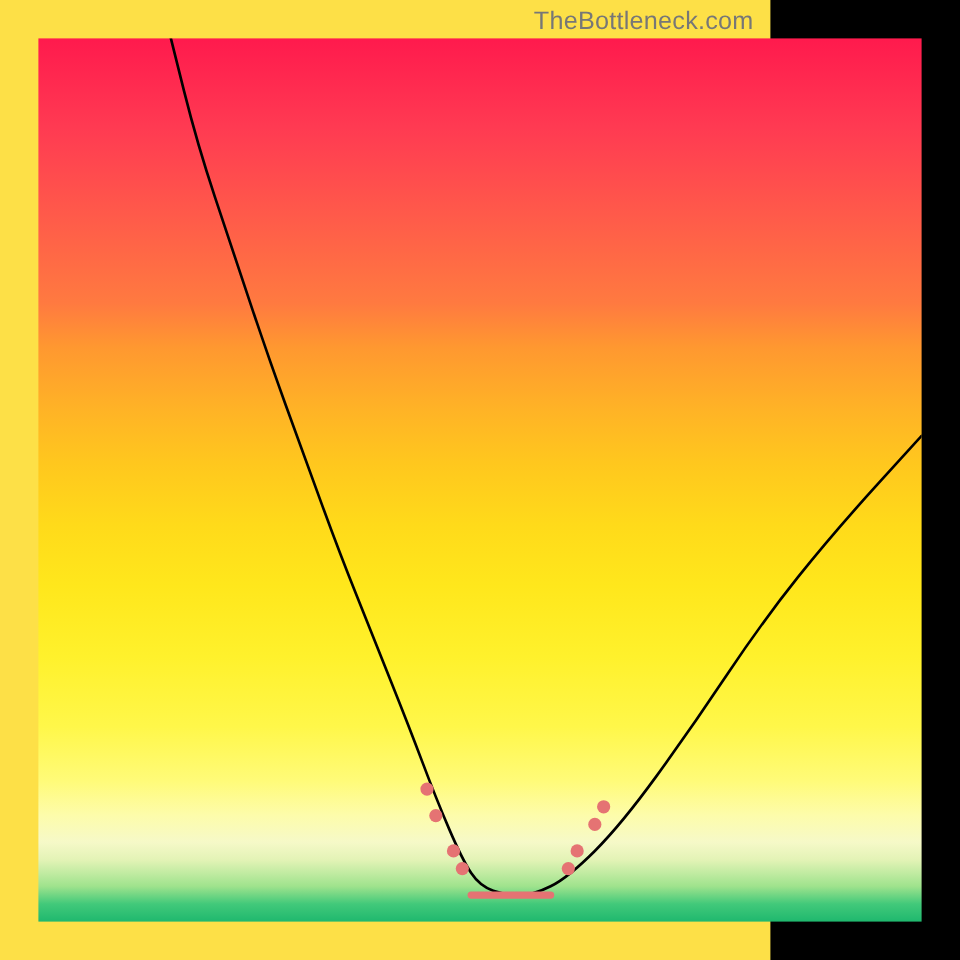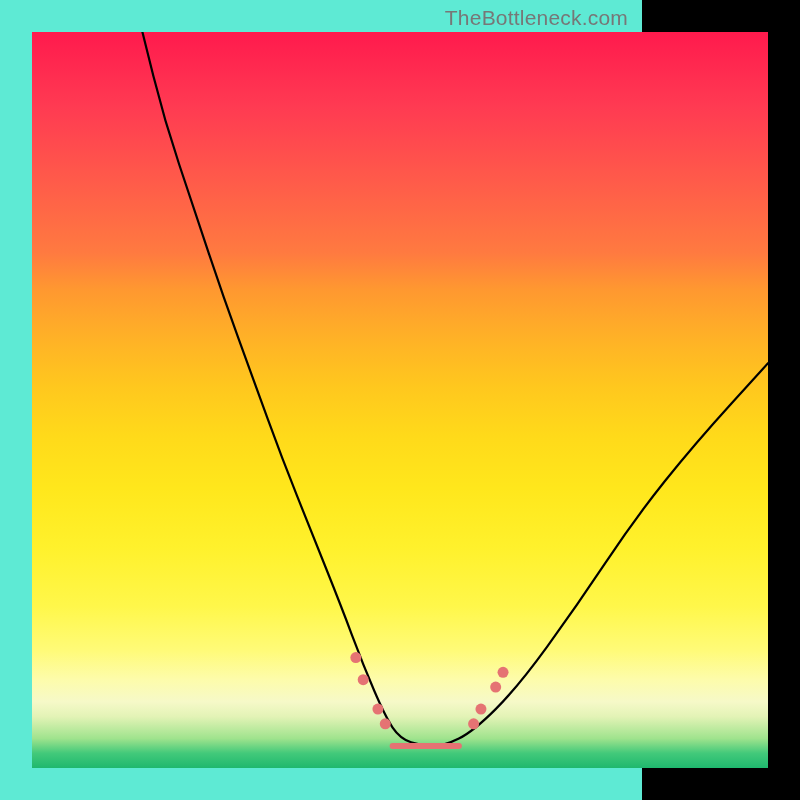--- a/index.html
+++ b/index.html
@@ -8,21 +8,21 @@
     width: 800px;
     height: 800px;
     overflow: hidden;
     background: #000;
     font-family: Arial, Helvetica, sans-serif;
   }
   .frame {
     position: relative;
     width: 642px;
     height: 800px;
-    background: #5eead4;
+    background: #fde047;
   }
   .plot-area {
     position: absolute;
     left: 32px;
     top: 32px;
     width: 736px;
     height: 736px;
     background: linear-gradient(
       to bottom,
       #ff1a4d 0%,

